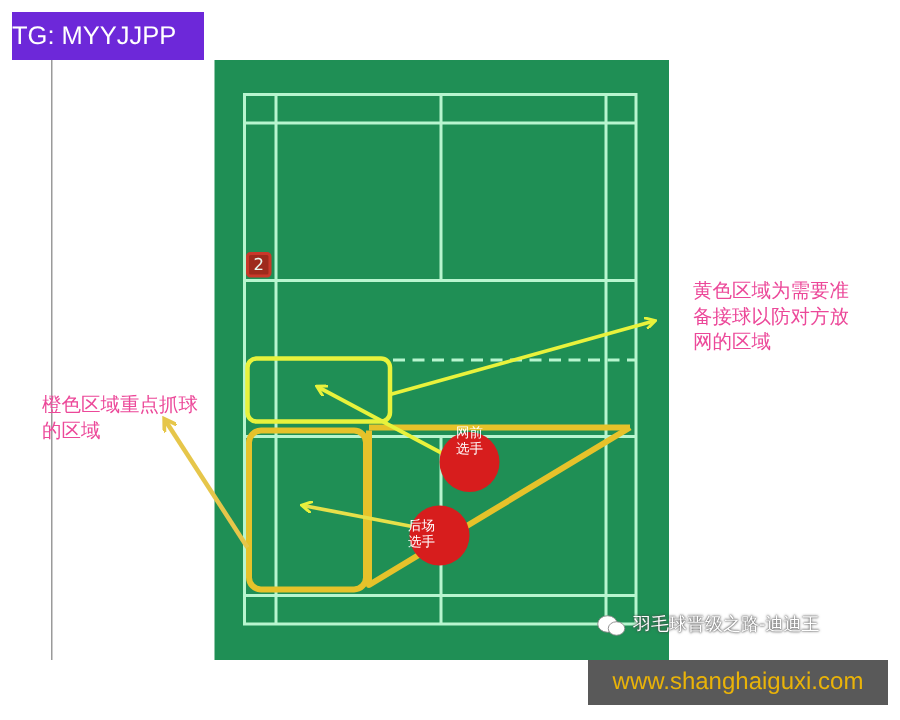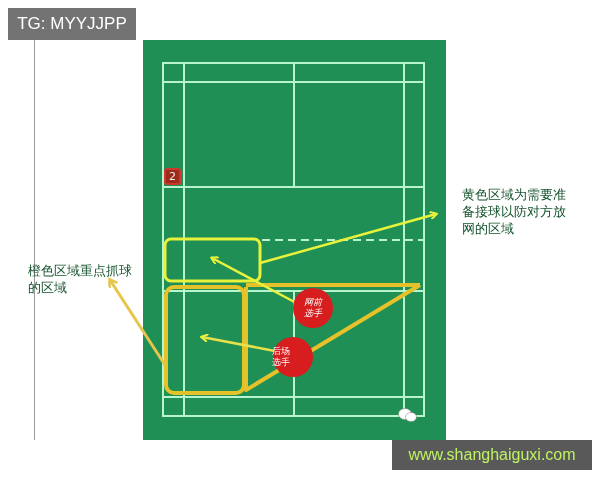--- a/index.html
+++ b/index.html
@@ -7,27 +7,27 @@
     width: 600px; height: 480px; position: relative; overflow: hidden;
     background: #ffffff;
     font-family: "DejaVu Sans", sans-serif;
   }
   .left-rule {
     position: absolute; left: 34px; top: 40px; width: 1px; height: 400px;
     background: #9a9a9a;
   }
   .tag-badge {
     position: absolute; left: 8px; top: 8px; width: 128px; height: 32px;
-    background: #737373; color: #ffffff;
+    background: #6d28d9; color: #ffffff;
     font-family: "Liberation Sans", sans-serif; font-size: 17px;
-    line-height: 32px; text-align: center;
+    line-height: 32px; 
   }
   .court-svg { position: absolute; left: 0; top: 0; }
   .note {
-    position: absolute; color: #14532d; font-size: 13px; line-height: 17px;
+    position: absolute; color: #ec4899; font-size: 13px; line-height: 17px;
     font-family: "DejaVu Sans", sans-serif;
   }
   .note-yellow { left: 462px; top: 186px; width: 110px; }
   .note-orange { left: 28px; top: 262px; width: 110px; }
   .player-label {
     position: absolute; color: #ffffff; font-size: 9px; line-height: 11px;
     text-align: center; width: 30px;
   }
   .court-badge {
     position: absolute; left: 164px; top: 168px; width: 17px; height: 17px;
@@ -36,21 +36,21 @@
     text-align: center;
   }
   .watermark {
     position: absolute; left: 398px; top: 408px; font-size: 12px; color: #ffffff;
     text-shadow: 0 0 2px #555, 0 0 1px #333;
     display: flex; align-items: center; gap: 4px;
   }
   .wechat-icon { width: 20px; height: 14px; position: relative; }
   .url-badge {
     position: absolute; left: 392px; top: 440px; width: 200px; height: 30px;
-    background: #595959; color: #bef264;
+    background: #595959; color: #eab308;
     font-family: "Liberation Sans", sans-serif; font-size: 16px;
     line-height: 30px; text-align: center;
   }
 </style>
 </head>
 <body>
 
 <div class="left-rule"></div>
 
 <div class="tag-badge">TG: MYYJJPP</div>
@@ -91,36 +91,37 @@
 
   <line x1="260" y1="263" x2="436" y2="214" stroke="#e8f23c" stroke-width="2.5" marker-end="url(#arrowY)"></line>
   <line x1="300" y1="305" x2="212" y2="258" stroke="#e8f23c" stroke-width="2.5" marker-end="url(#arrowY)"></line>
   <line x1="280" y1="352" x2="202" y2="337" stroke="#e6e04a" stroke-width="2.5" marker-end="url(#arrowY)"></line>
   <line x1="165" y1="365" x2="110" y2="280" stroke="#e6c64a" stroke-width="3" marker-end="url(#arrowO)"></line>
 
   <circle cx="313" cy="308" r="20" fill="#d71d1d"></circle>
   <circle cx="293" cy="357" r="20" fill="#d71d1d"></circle>
 </svg>
 
-<div class="player-label" style="left:298px; top:297px;font-style:italic;">
+<div class="player-label" style="left:298px; top:284px;">
   <div>网前</div>
   <div>选手</div>
 </div>
 <div class="player-label" style="left:266px; top:346px;">
   <div>后场</div>
   <div>选手</div>
 </div>
 
 <div class="court-badge">2</div>
 
 <div class="note note-yellow">黄色区域为需要准备接球以防对方放网的区域</div>
 <div class="note note-orange">橙色区域重点抓球的区域</div>
 
 <div class="watermark">
   <span class="wechat-icon">
     <svg width="20" height="14" viewBox="0 0 20 14">
       <ellipse cx="7" cy="6" rx="6.5" ry="5.5" fill="#ffffff" stroke="#888" stroke-width="0.6"></ellipse>
       <ellipse cx="13" cy="9" rx="5.5" ry="4.5" fill="#ffffff" stroke="#888" stroke-width="0.6"></ellipse>
     </svg>
   </span>
+  <span>羽毛球晋级之路-迪迪王</span>
 </div>
 
 <div class="url-badge">www.shanghaiguxi.com</div>
 
 </body></html>

